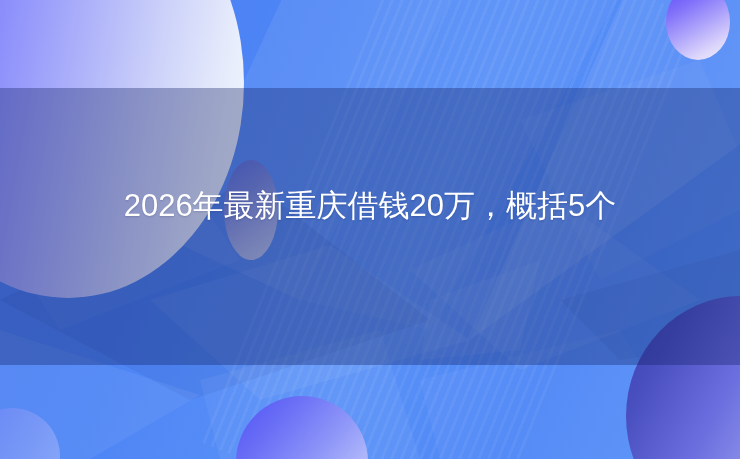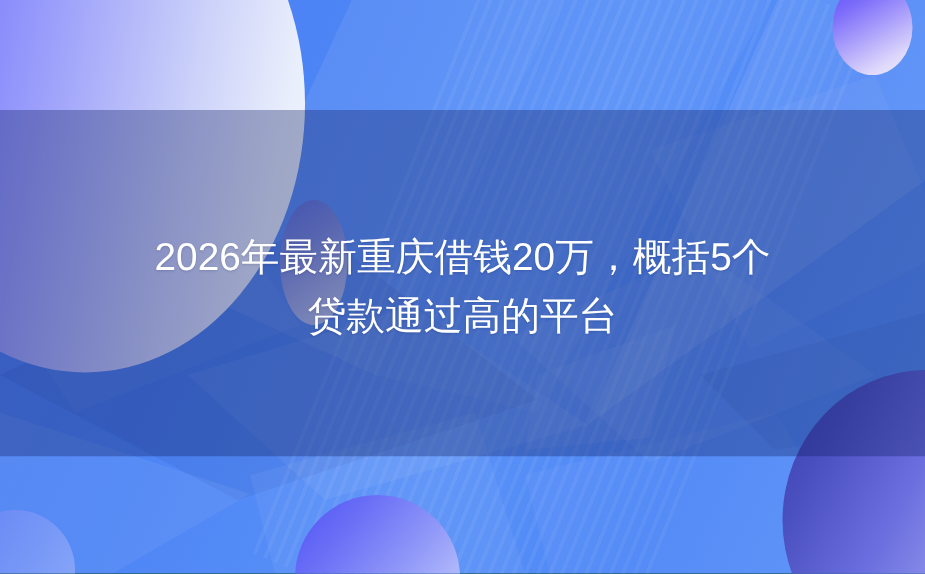--- a/index.html
+++ b/index.html
@@ -6,21 +6,21 @@
     margin: 0;
     padding: 0;
     background: #222;
   }
   #banner {
     position: relative;
     width: 740px;
     height: 459px;
     overflow: hidden;
     font-family: "Liberation Sans", "DejaVu Sans", sans-serif;
-    background: #0f766e;
+    background: #7f1d1d;
   }
 
   
   .bg-base {
     position: absolute;
     inset: 0;
     background:
       linear-gradient(115deg, #4f7ef0 0%, #4d84f5 28%, #5a92f8 55%, #4f87f6 75%, #5d96f9 100%);
   }
 
@@ -161,17 +161,16 @@
   <div class="orb orb-top-right"></div>
   <div class="orb orb-center"></div>
   <div class="orb orb-bottom-right"></div>
   <div class="orb orb-bottom-center"></div>
   <div class="orb orb-tiny-left"></div>
 
   <div class="band-mid"></div>
 
   <div class="title-wrap">
     <div class="title-line">2026年最新重庆借钱20万，概括5个</div>
-    <div class="title-line">贷款通过高的平台</div>
   </div>
 
 
 </div>
 
 </body></html>

